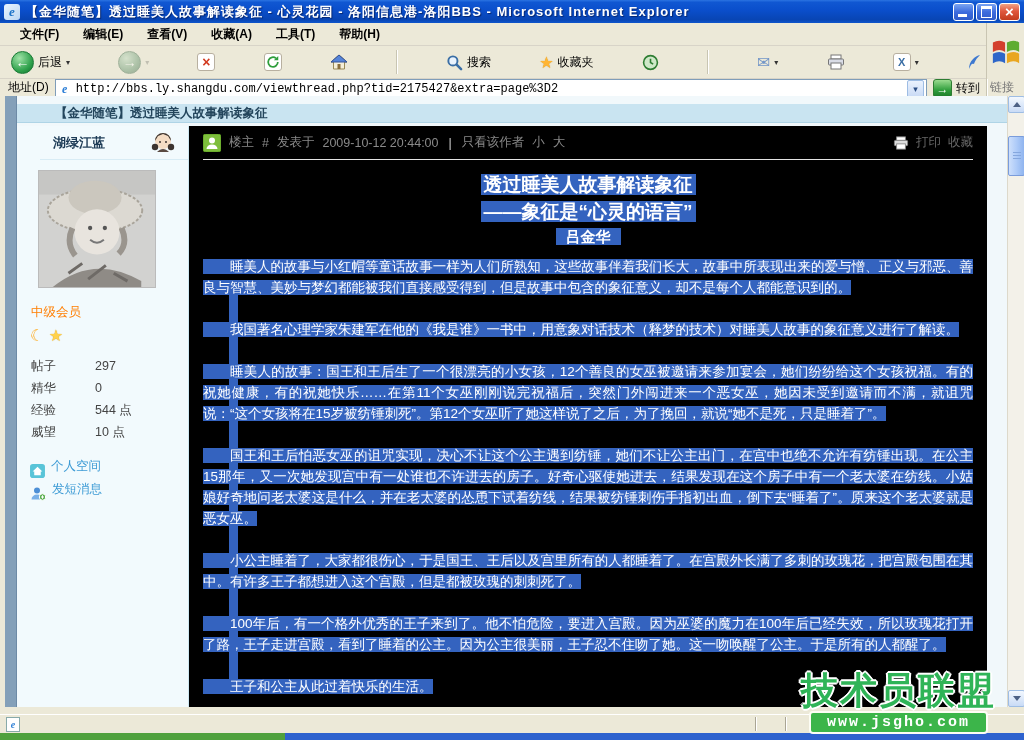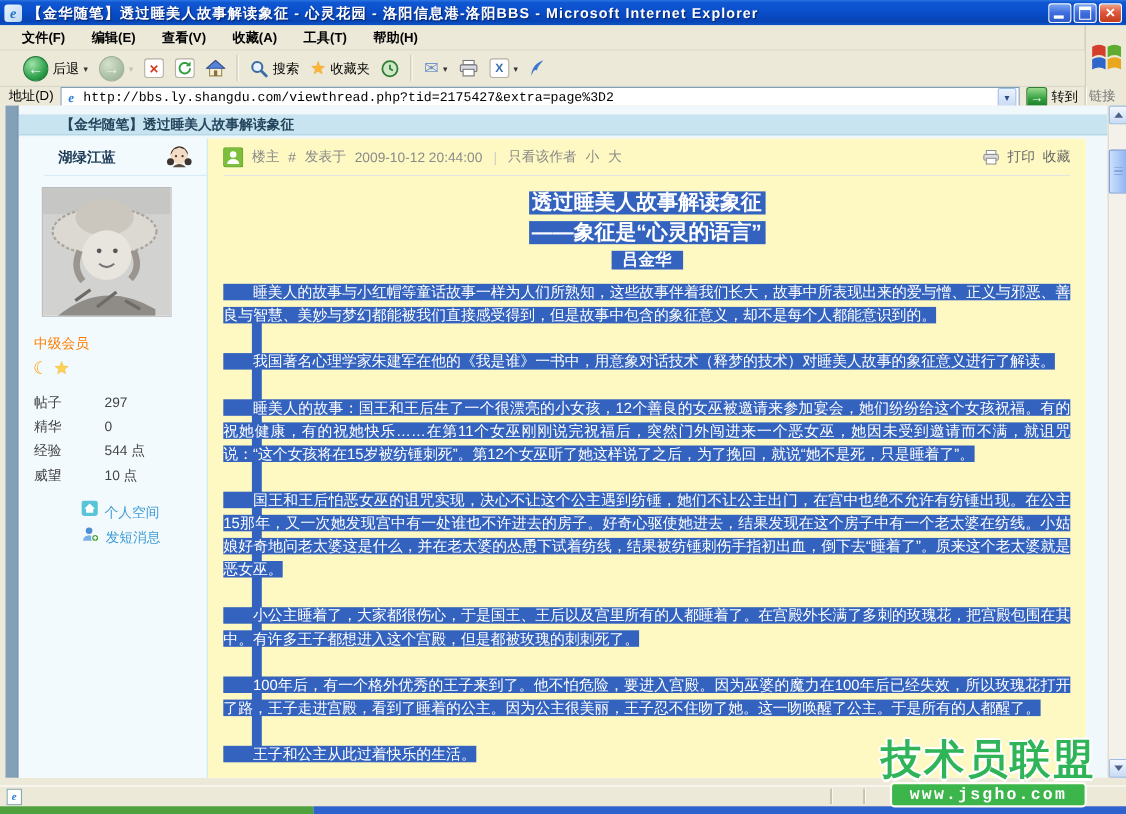--- a/index.html
+++ b/index.html
@@ -42,21 +42,21 @@
   .menubar{position:absolute;top:23px;left:0;right:38px;height:23px;background:var(--xp-face);
     display:flex;align-items:center;gap:0;padding-left:8px;border-bottom:1px solid #D8D4C8;font-weight:bold;}
   .menu-item{padding:3px 12px;color:#000;cursor:default;}
 
   
   .flag-panel{position:absolute;top:23px;right:0;width:38px;height:56px;background:var(--xp-face);
     border-left:1px solid #C9C5B2;display:flex;align-items:center;justify-content:center;}
 
   
   .toolbar{position:absolute;top:46px;left:0;right:38px;height:33px;background:var(--xp-face);
-    display:flex;align-items:center;padding-left:16px;border-bottom:1px solid #D8D4C8;}
+    display:flex;align-items:center;padding-left:6px;border-bottom:1px solid #D8D4C8;justify-content:space-between;}
   .tbtn{display:flex;align-items:center;gap:4px;padding:2px 5px;color:#000;}
   .tsep{width:2px;height:24px;border-left:1px solid #C8C5B2;border-right:1px solid #fff;margin:0 5px;}
   .nav-circle{width:23px;height:23px;border-radius:50%;
     background:radial-gradient(circle at 35% 30%,#9FE3A7,#2FA14C 62%,#0F6E2C);
     border:1px solid #1B7A36;display:flex;align-items:center;justify-content:center;
     color:#fff;font-weight:bold;font-size:14px;}
   .nav-circle.back::before{content:"←";}
   .nav-circle.fwd::before{content:"→";}
   .disabled{opacity:.45;filter:grayscale(55%);}
   .chev{font-size:8px;color:#333;}
@@ -108,24 +108,24 @@
   .username{font-weight:bold;font-size:13px;color:#1C3A55;}
   .avatar-photo{display:block;width:118px;height:118px;margin:10px 0 0 21px;border:1px solid #BBB;}
   .rank{margin:16px 0 0 14px;color:#FF7E00;font-size:12.5px;}
   .medals{margin:6px 0 0 13px;font-size:16px;line-height:18px;}
   .moon::before{content:"☾";color:#FFA613;font-weight:bold;}
   .star2::before{content:"★";color:#FFD24D;text-shadow:0 0 1px #CE8B0D;}
   .stats{margin:10px 0 0 14px;}
   .stat-row{display:flex;line-height:22px;font-size:12.5px;color:#444;}
   .stat-label{width:64px;flex-shrink:0;}
   .side-links{margin:12px 0 0 13px;}
-  .side-link{display:flex;align-items:flex-start;gap:6px;line-height:23px;color:#3D9BD5;font-size:12.5px;cursor:pointer;margin-left:44px;}
-
-  
-  .post{flex:1;background:#fef9c3;padding:0 14px;position:relative;min-width:0;}
+  .side-link{display:flex;align-items:flex-end;gap:6px;line-height:23px;color:#3D9BD5;font-size:12.5px;cursor:pointer;}
+
+  
+  .post{flex:1;background:#000000;padding:0 14px;position:relative;min-width:0;}
   .post-head{height:34px;display:flex;align-items:center;gap:8px;color:#8A8A8A;
     font-size:12.5px;border-bottom:1px solid #E4E4E4;}
   .lz-icon{flex-shrink:0;}
   .pipe{color:#CCC;padding:0 2px;}
   .pipe::before{content:"|";}
   .head-right{margin-left:auto;display:flex;align-items:center;gap:7px;color:#666;}
   .post-body{padding-top:10px;position:relative;font-size:13.5px;line-height:21px;color:#000;}
   .sel-bar{position:absolute;left:26px;top:130px;width:9px;height:392px;background:var(--sel);}
   .c-line{text-align:center;margin:2px 0;}
   .hl{background:var(--sel);color:#fff;}

